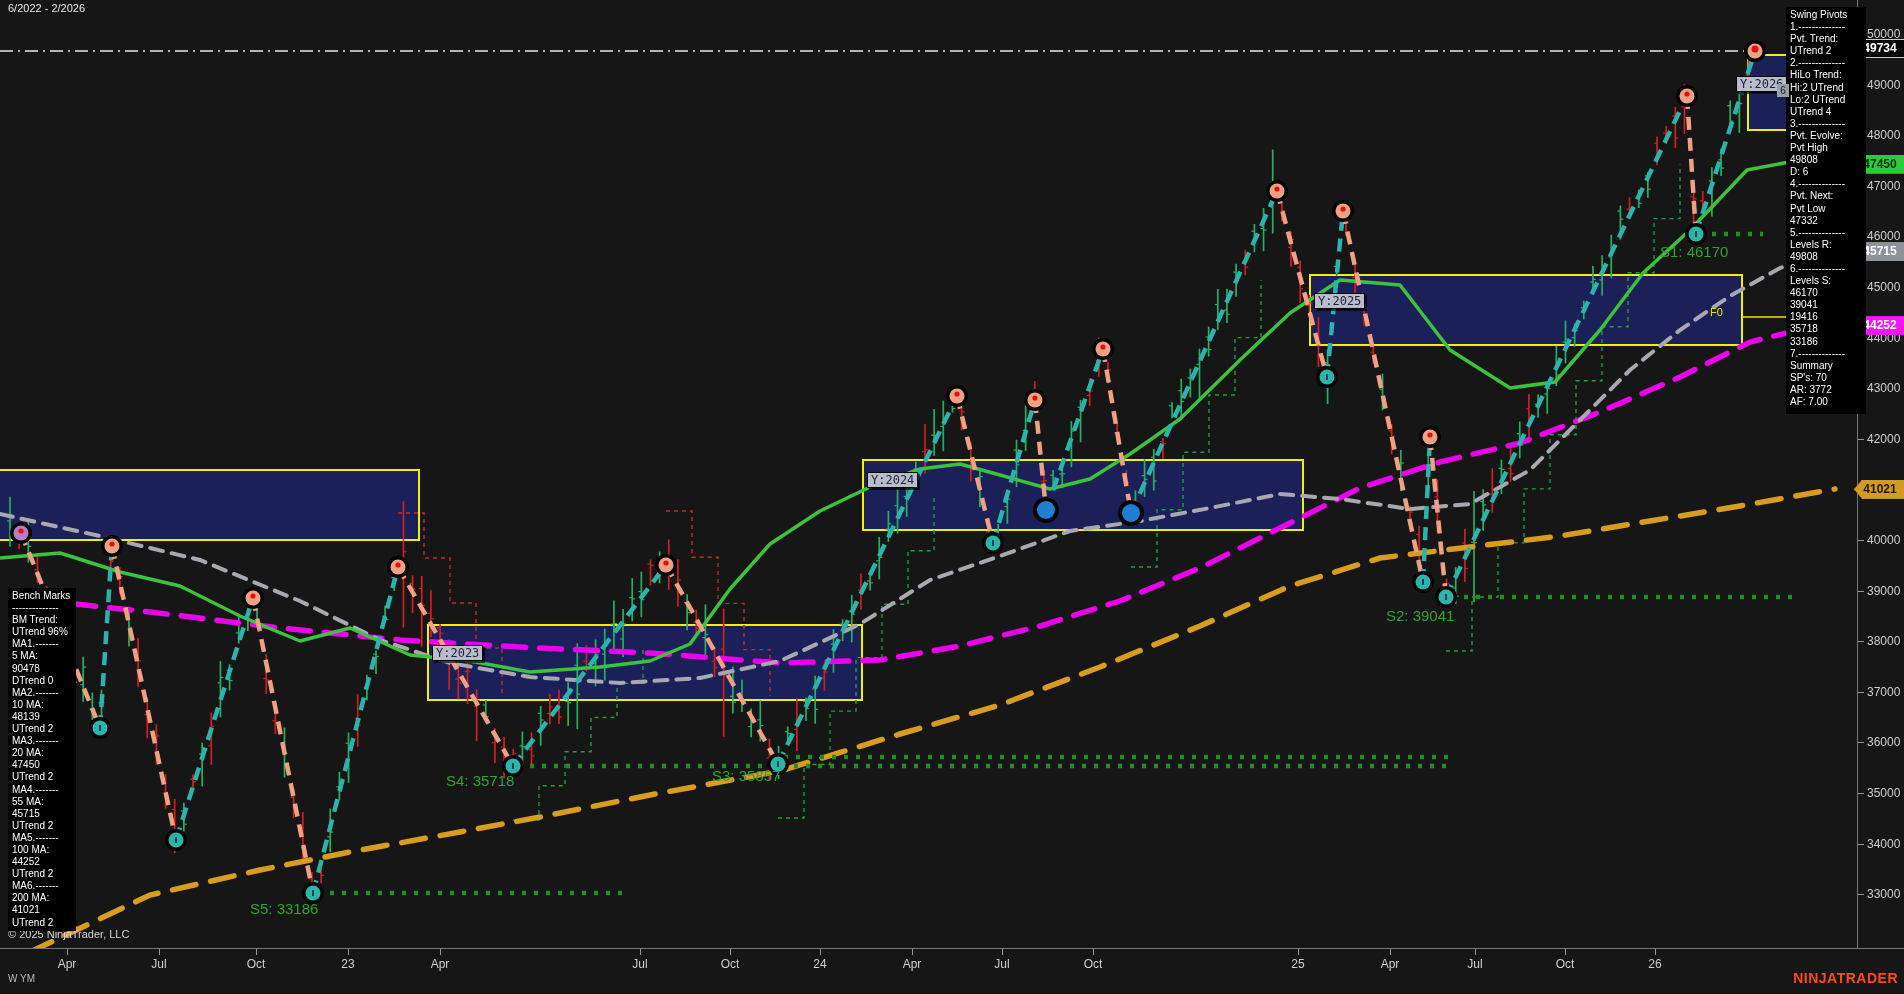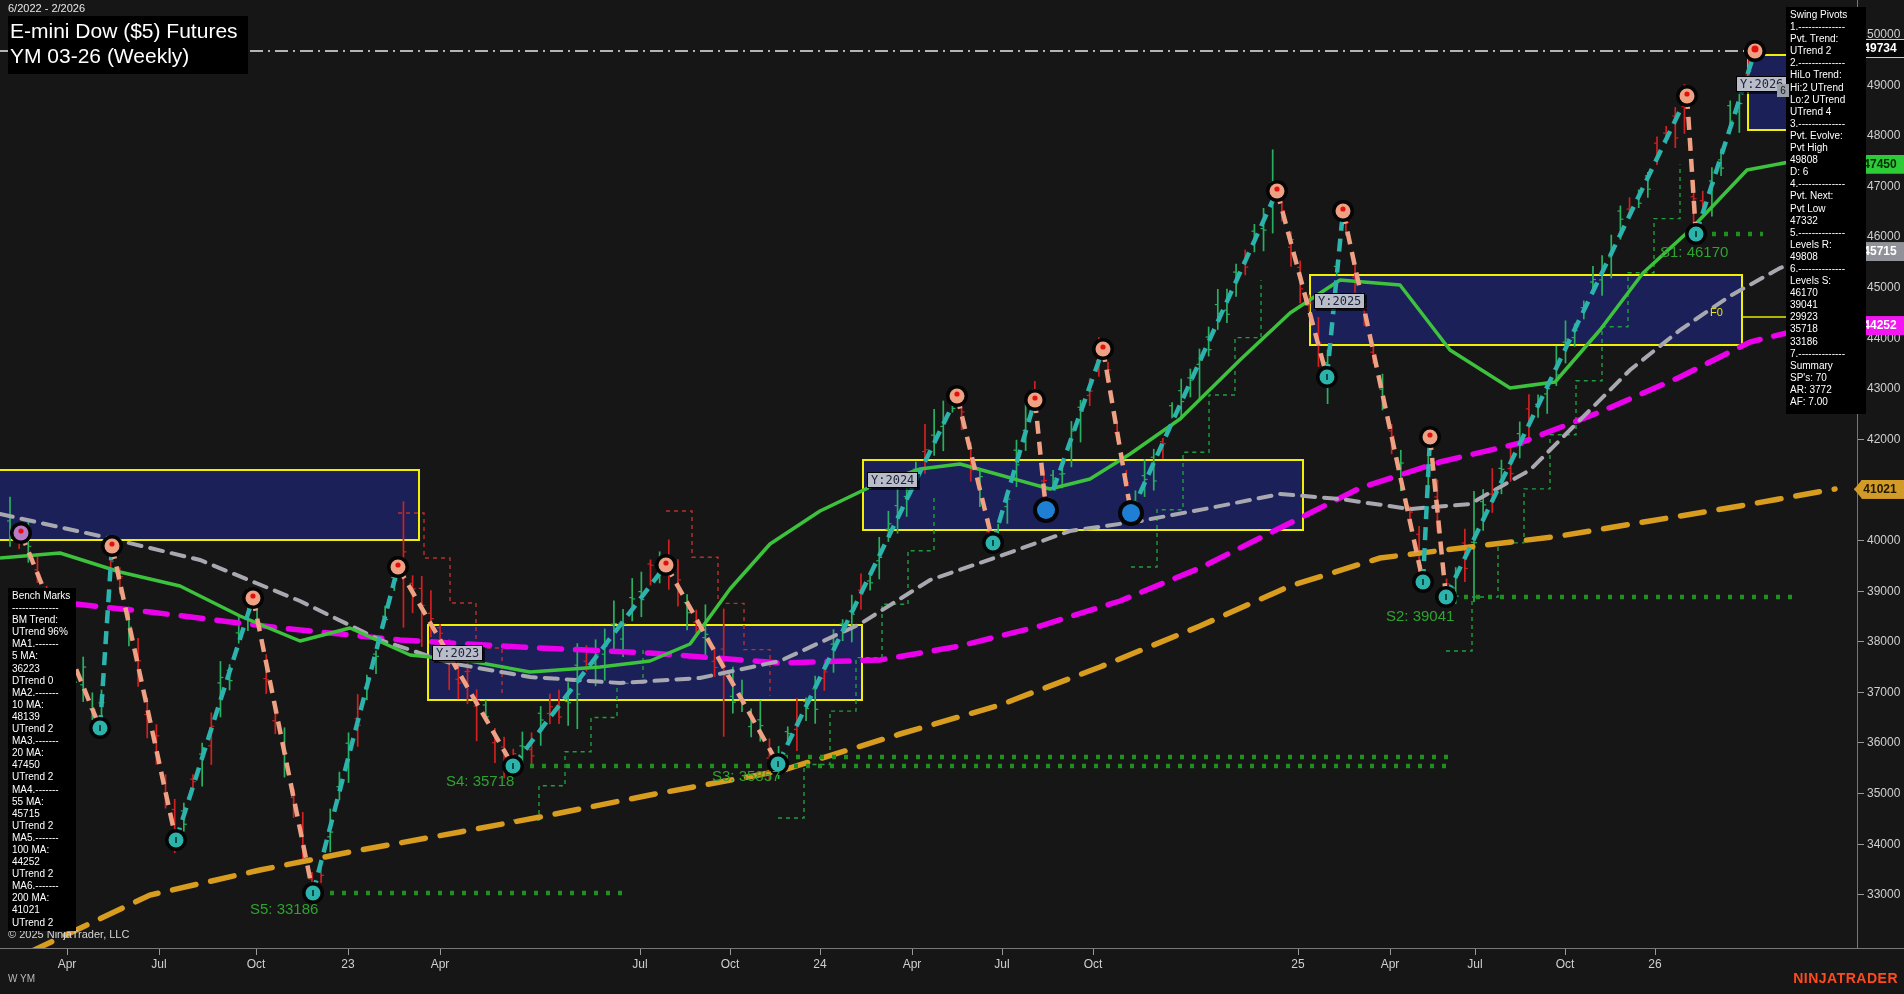--- a/index.html
+++ b/index.html
@@ -728,33 +728,29 @@
       <circle cx="1687" cy="94" r="2.6" fill="#e01010"></circle>
       <circle cx="1696" cy="234" r="11" fill="#050505"></circle>
       <circle cx="1696" cy="234" r="7.5" fill="#2bb3ac"></circle>
       <line x1="1696" y1="231" x2="1696" y2="237" stroke="#0a4a40" stroke-width="2"></line>
       <circle cx="1755" cy="51" r="11" fill="#050505"></circle>
       <circle cx="1755" cy="51" r="7.5" fill="#efa184"></circle>
       <circle cx="1755" cy="49" r="3.5" fill="#e01010"></circle>
     </svg>
 
   <div class="date-range">6/2022 - 2/2026</div>
-  <div class="title-block">
-    <div>E-mini Dow ($5) Futures</div>
-    <div>YM 03-26 (Weekly)</div>
-  </div>
 
   <div id="bench-panel" class="panel" style="left:8px;top:588px;width:64px;height:339px;font-size:10px;">
       <div class="panel-line">Bench Marks</div>
       <div class="panel-line">--------------</div>
       <div class="panel-line">BM Trend:</div>
       <div class="panel-line">UTrend 96%</div>
       <div class="panel-line">MA1.-------</div>
       <div class="panel-line">5 MA:</div>
-      <div class="panel-line">36223</div>
+      <div class="panel-line">90478</div>
       <div class="panel-line">DTrend 0</div>
       <div class="panel-line">MA2.-------</div>
       <div class="panel-line">10 MA:</div>
       <div class="panel-line">48139</div>
       <div class="panel-line">UTrend 2</div>
       <div class="panel-line">MA3.-------</div>
       <div class="panel-line">20 MA:</div>
       <div class="panel-line">47450</div>
       <div class="panel-line">UTrend 2</div>
       <div class="panel-line">MA4.-------</div>
@@ -789,21 +785,21 @@
       <div class="panel-line">Pvt. Next:</div>
       <div class="panel-line">Pvt Low</div>
       <div class="panel-line">47332</div>
       <div class="panel-line">5.--------------</div>
       <div class="panel-line">Levels R:</div>
       <div class="panel-line">49808</div>
       <div class="panel-line">6.--------------</div>
       <div class="panel-line">Levels S:</div>
       <div class="panel-line">46170</div>
       <div class="panel-line">39041</div>
-      <div class="panel-line">29923</div>
+      <div class="panel-line">19416</div>
       <div class="panel-line">35718</div>
       <div class="panel-line">33186</div>
       <div class="panel-line">7.--------------</div>
       <div class="panel-line">Summary</div>
       <div class="panel-line">SP's: 70</div>
       <div class="panel-line">AR: 3772</div>
       <div class="panel-line">AF: 7.00</div>
     </div>
   <div id="badge6" class="badge6" style="left: 1777px; top: 84px;">6</div>
 

